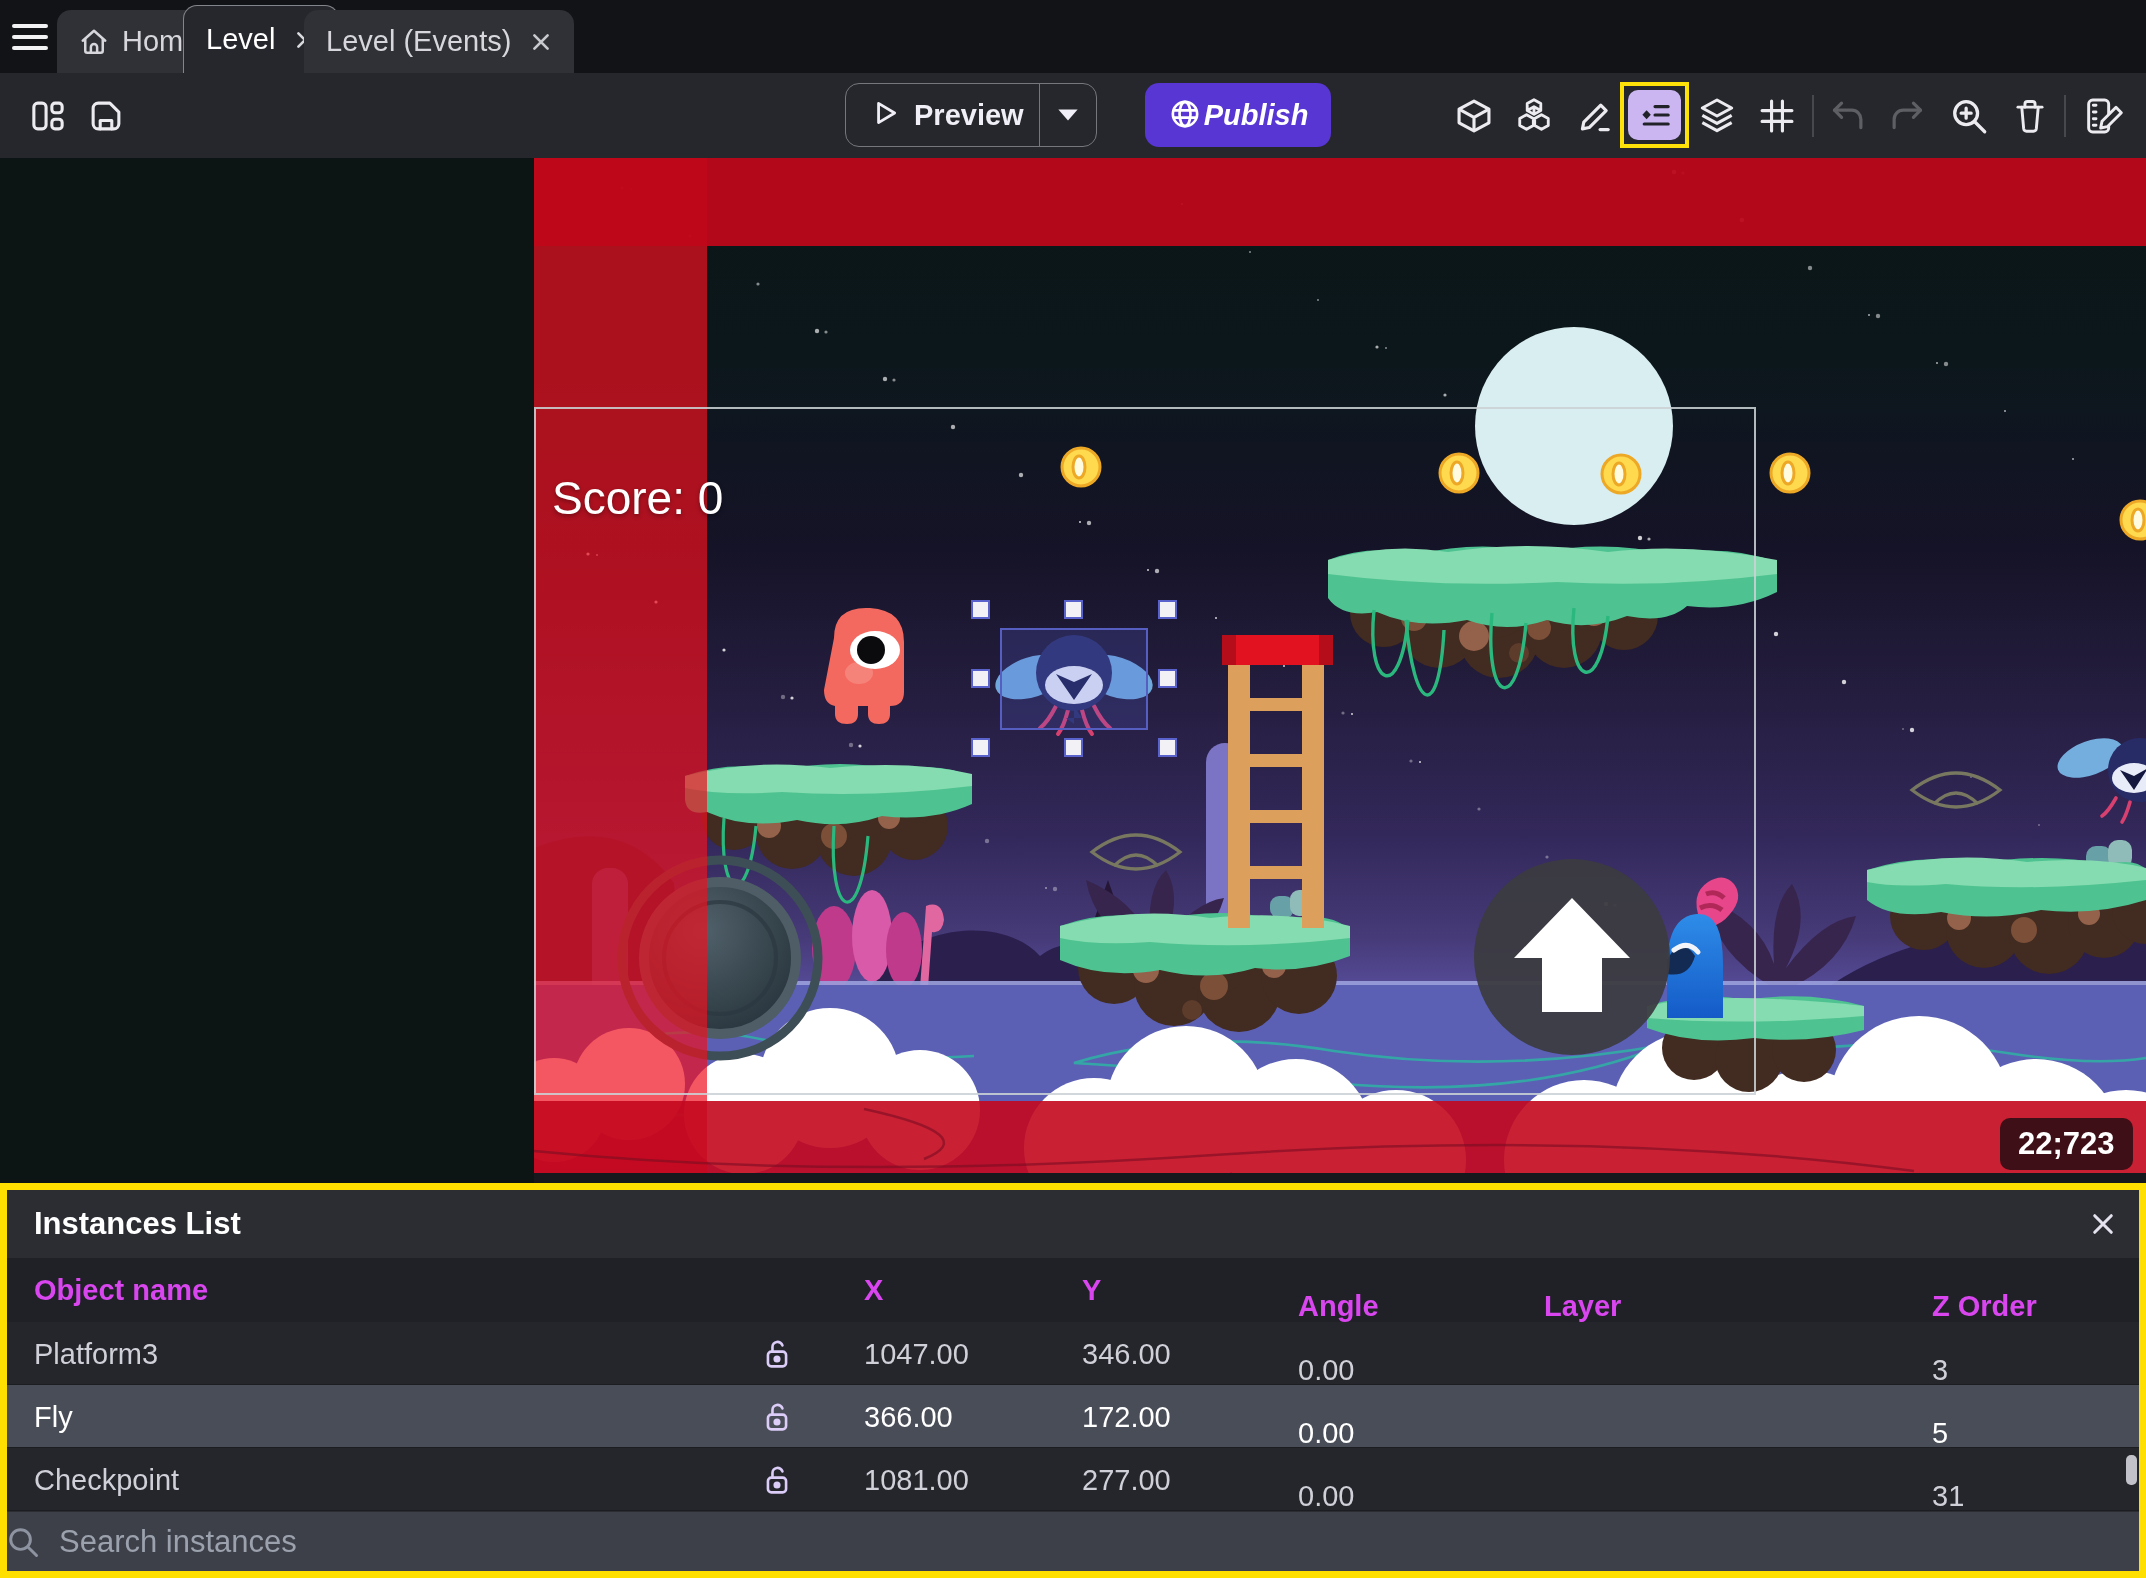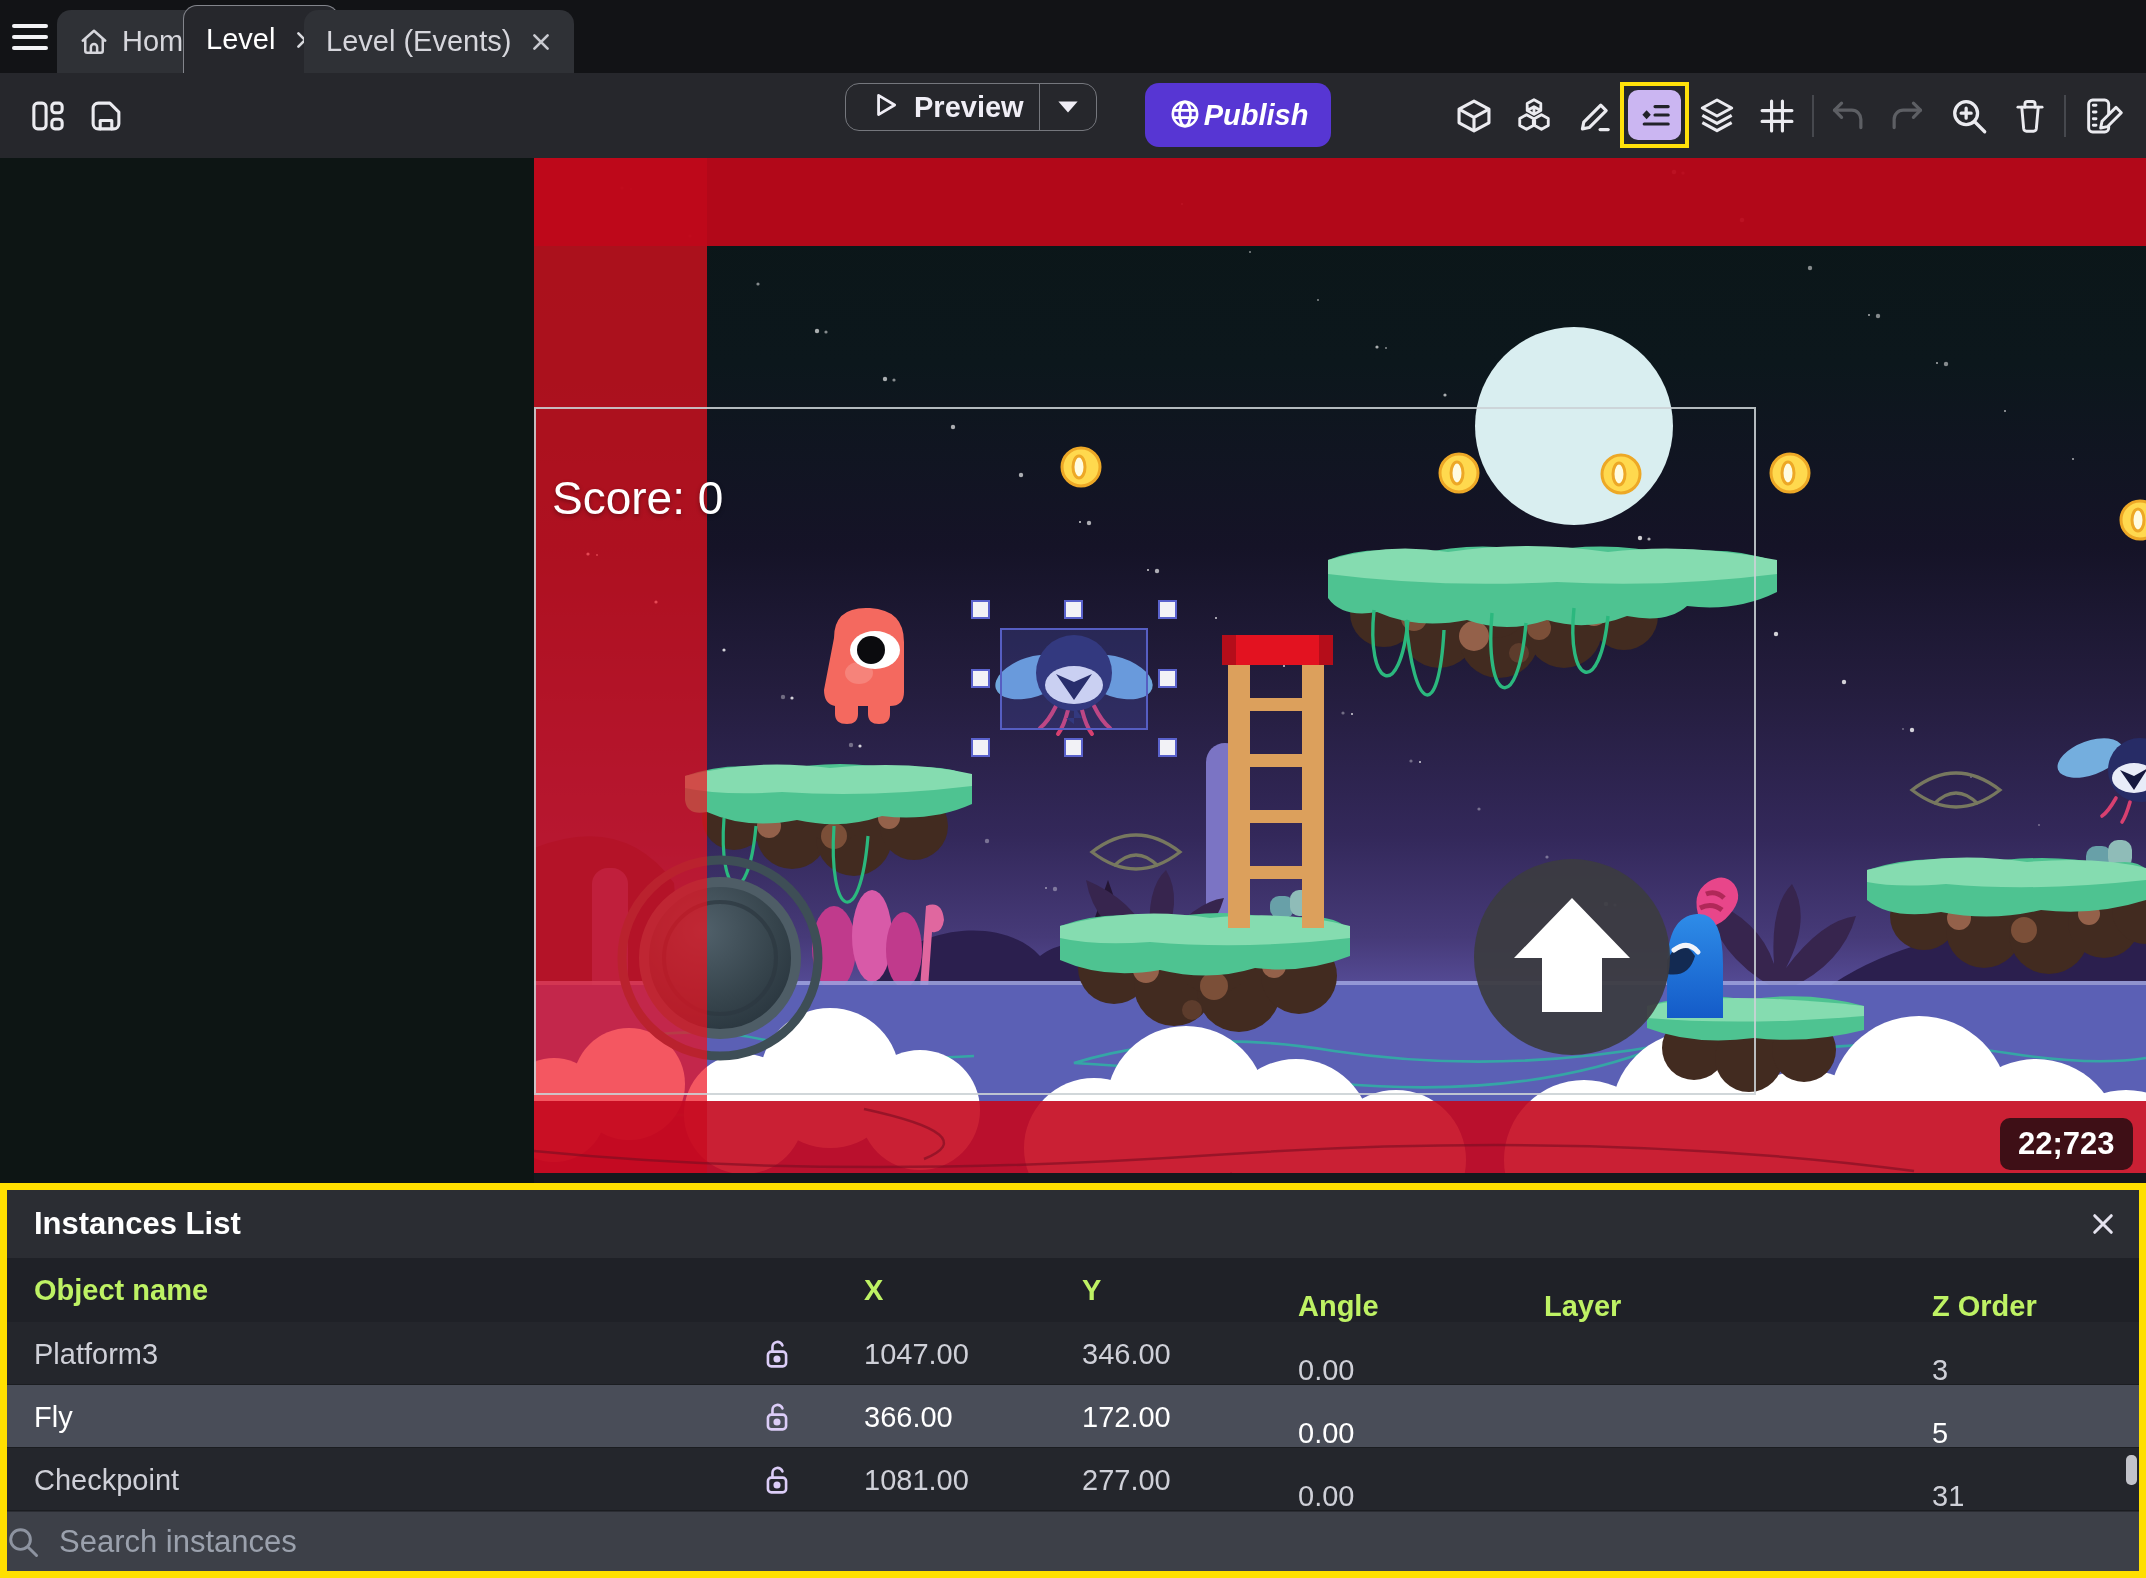--- a/index.html
+++ b/index.html
@@ -20,21 +20,21 @@
   .tab.inactive { background:#2f3136; top:10px; height:63px; }
   .tab.active { background:#26272c; top:5px; height:68px; border:1.5px solid #83858c; border-bottom:none; color:#ffffff; }
   .tab .xbtn { display:flex; align-items:center; margin-left:6px; }
   .tab svg, .xbtn svg { display:block; }
 
   
   #toolbar { position:absolute; left:0; top:73px; width:2146px; height:85px; background:#26272c; }
   .ticon { position:absolute; top:0; height:85px; display:flex; align-items:center; justify-content:center; color:#ebebf0; cursor:pointer; }
   .ticon.dim { color:#5d5f64; }
   .tb-divider { position:absolute; top:22px; width:2px; height:42px; background:#46484e; }
-  #preview-btn { position:absolute; left:845px; top:10px; width:252px; height:48px; border:1.6px solid #75777d;
+  #preview-btn { position:absolute; left:845px; top:10px; width:252px; height:64px; border:1.6px solid #75777d;
                  border-radius:14px; display:flex; align-items:stretch; color:#f0eef6; cursor:pointer; }
   #preview-main { display:flex; align-items:center; gap:14px; padding-left:24px; width:193px; }
   #preview-label { font-size:29px; font-weight:bold; }
   #preview-caret { border-left:1.6px solid #75777d; flex:1; display:flex; align-items:center; justify-content:center; }
   #publish-btn { position:absolute; left:1145px; top:10px; width:186px; height:64px; background:#5736d3; border:none;
                  border-radius:14px; display:flex; align-items:center; justify-content:center; gap:2px; color:#fff; cursor:pointer;font-style:italic; }
   #publish-label { font-size:29px; font-weight:bold; color:#fff; }
   #instances-highlight { position:absolute; left:1620px; top:9px; width:69px; height:66px; border:4px solid #ffe10a; }
   #instances-btn { position:absolute; left:1628px; top:17px; width:53px; height:50px; background:#cbb6f2; border-radius:10px;
                    display:flex; align-items:center; justify-content:center; cursor:pointer; }
@@ -67,21 +67,21 @@
   #panel-title { position:absolute; left:27px; top:16px; color:#ffffff; font-size:31px; font-weight:700; }
   #panel-close { position:absolute; right:18px; top:16px; width:36px; height:36px; display:flex; align-items:center;
                  justify-content:center; color:#e4e2ee; cursor:pointer; background:none; border:none; }
   .irow { position:absolute; left:0; width:2132px; display:grid;
           grid-template-columns:737px 108px 218px 216px 246px 388px 1fr; align-items:center;
           font-size:29px; color:#cfd0d8; }
   .irow .c-name { padding-left:27px; }
   .irow .c-lock { padding-left:18px; display:flex; align-items:center; }
   .irow .c-x,.irow .c-y { padding-left:12px; }
   .irow .c-angle,.irow .c-layer,.irow .c-z { padding-left:12px;margin-top:32px; }
-  #hdr { top:68px; height:64px; background:#1f2127; color:#bef264; font-weight:bold; }
+  #hdr { top:68px; height:64px; background:#1f2127; color:#d946ef; font-weight:bold; }
   .datarow { height:63px; background:#24262c; border-bottom:1px solid #1b1d21; cursor:pointer; }
   .datarow.selected { background:#494d58; color:#ffffff; }
   #row-0 { top:132px; } #row-1 { top:195px; } #row-2 { top:258px; }
   #search-row { position:absolute; left:0; top:322px; width:2132px; height:59px; background:#3d4048;
                 display:flex; align-items:center; gap:20px; }
   #search-input { flex:1; background:transparent; border:none; outline:none; color:#e8e8ee;
                   font-size:31px; font-family:"Liberation Sans",sans-serif; }
   #search-input::placeholder { color:#9ba1ad; }
   #panel-scrollthumb { position:absolute; right:2px; top:265px; width:11px; height:30px; background:#c2c3ca; border-radius:5px; }
 </style>

